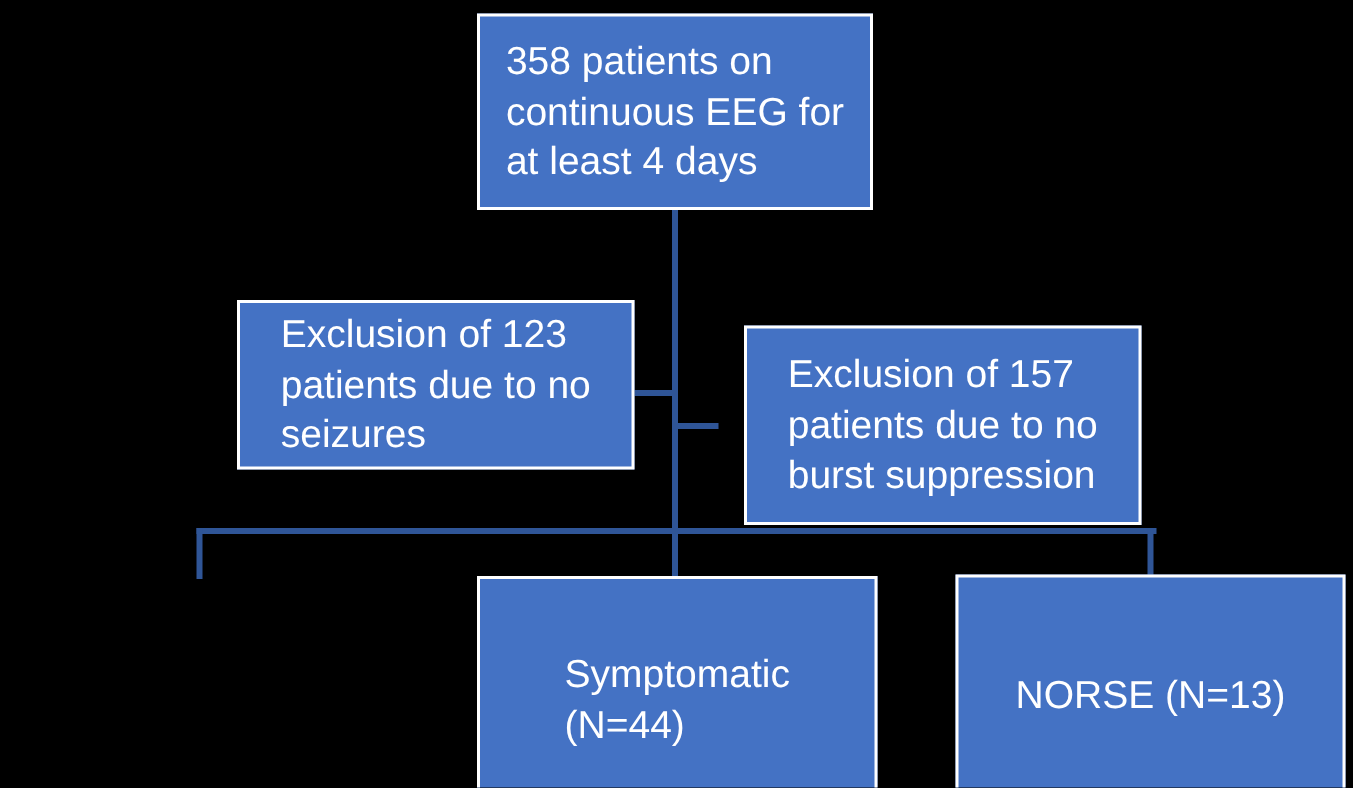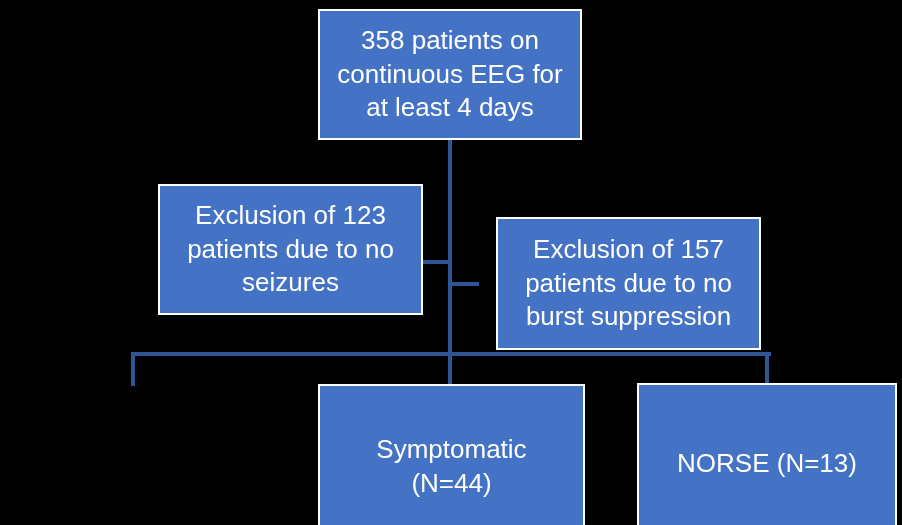--- a/index.html
+++ b/index.html
@@ -20,32 +20,31 @@
   }
   .box {
     position: absolute;
     box-sizing: border-box;
     background: var(--box-fill, #4472C4);
     border: 2.5px solid var(--box-border, #ffffff);
     color: var(--text, #ffffff);
     display: flex;
     align-items: center;
     justify-content: center;
-    text-align: center;
     white-space: pre-line;
     font-size: 26px;
     line-height: 1.3;
   }
   .line {
     position: absolute;
     background: var(--connector, #2F5597);
   }
   
   #top-box        { left: 318px; top: 9px;   width: 264px; height: 131px; }
-  #excl-left-box  { left: 158px; top: 184px; width: 265px; height: 131px; }
+  #excl-left-box  { left: 158px; top: 200px; width: 265px; height: 113px; }
   #excl-right-box { left: 477px; top: 217px; width: 265px; height: 133px; margin-left: 19px; }
   #out-left-box   { left: 2px;   top: 384px; width: 263px; height: 130px; }
   #out-mid-box    { left: 318px; top: 384px; width: 267px; height: 166px; }
   #out-right-box  { left: 637px; top: 383px; width: 260px; height: 162px; }
   
   #trunk-line        { left: 448px; top: 140px; width: 4px;   height: 246px; }
   #conn-left-line    { left: 423px; top: 260px; width: 27px;  height: 4px; }
   #conn-right-line   { left: 450px; top: 282px; width: 29px;  height: 4px; }
   #dist-line         { left: 131px; top: 352px; width: 640px; height: 4px; }
   #drop-left-line    { left: 131px; top: 352px; width: 4px;   height: 34px; }

